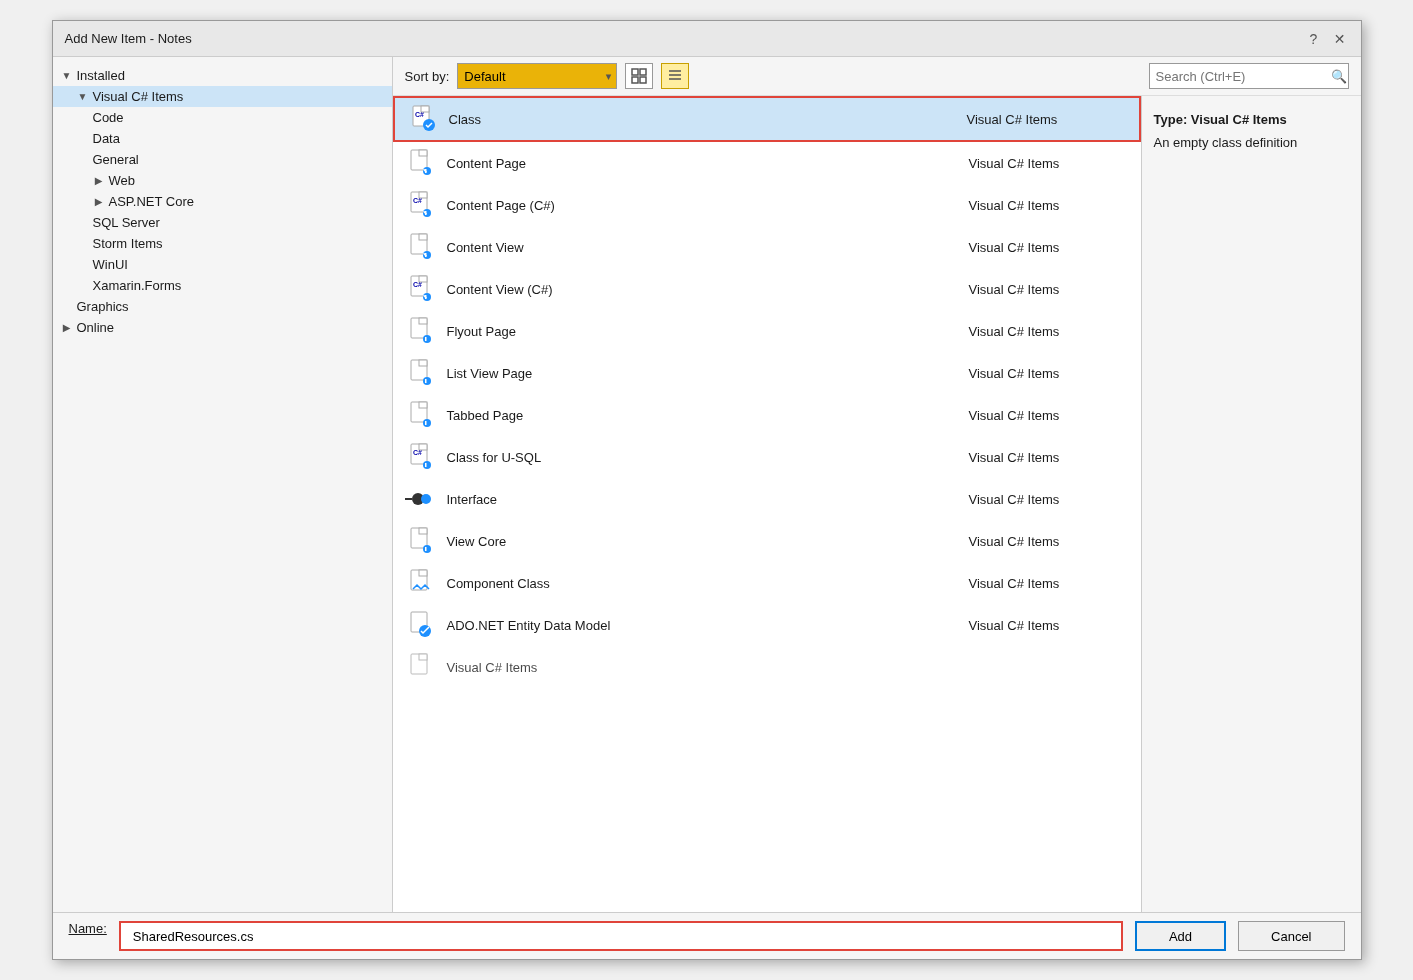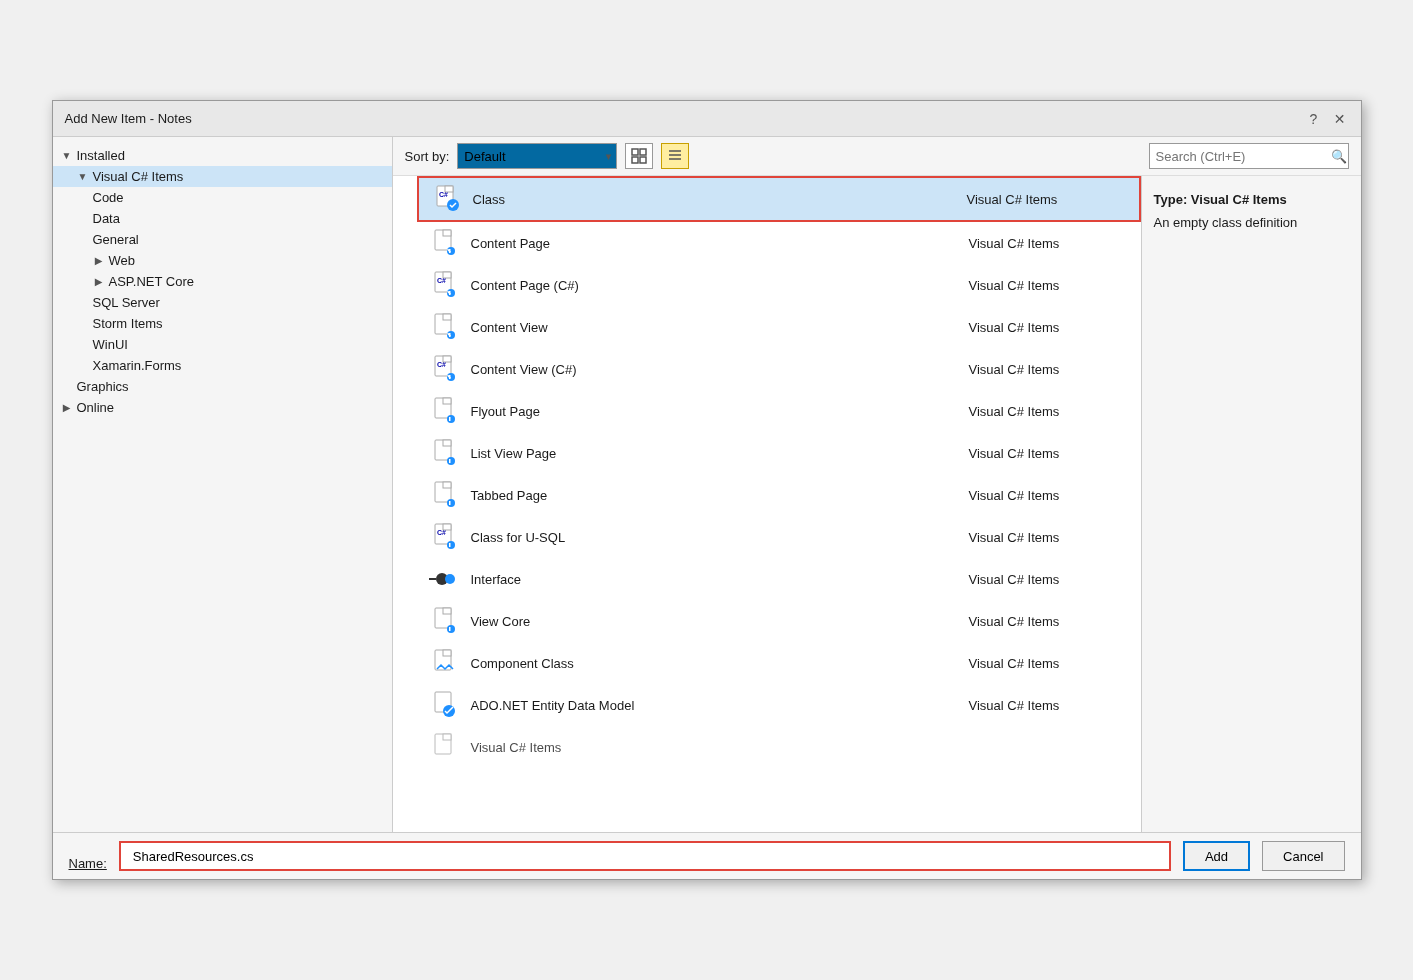--- a/index.html
+++ b/index.html
@@ -9,21 +9,21 @@
       background: #f0f0f0;
       display: flex;
       align-items: center;
       justify-content: center;
       width: 1413px;
       height: 980px;
       overflow: hidden;
     }
     .dialog {
       width: 1310px;
-      height: 780px;
+      height: 940px;
       background: #f5f5f5;
       border: 1px solid #999;
       box-shadow: 3px 3px 12px rgba(0,0,0,0.3);
       display: flex;
       flex-direction: column;
     }
     .title-bar {
       background: #e8e8e8;
       border-bottom: 1px solid #ccc;
       padding: 8px 12px;
@@ -102,21 +102,21 @@
       background: #f5f5f5;
     }
     .sort-label {
       font-size: 13px;
       color: #1a1a1a;
     }
     .sort-select {
       height: 26px;
       padding: 0 24px 0 6px;
       border: 1px solid #999;
-      background: #0369a1;
+      background: #eab308;
       font-size: 13px;
       appearance: none;
       -webkit-appearance: none;
       cursor: pointer;
       width: 160px;
       position: relative;
     }
     .select-wrapper {
       position: relative;
       display: inline-flex;
@@ -199,21 +199,20 @@
     }
     
     .items-scroll-area {
       flex: 1;
       display: flex;
       overflow: hidden;
     }
     .items-container {
       flex: 1;
       overflow-y: scroll;
-      margin-left: 24px;
     }
     
     .info-panel {
       width: 220px;
       background: #f5f5f5;
       border-left: 1px solid #ccc;
       padding: 16px 12px;
     }
     .info-type {
       font-size: 13px;
@@ -223,21 +222,21 @@
     .info-type span {
       font-weight: 600;
     }
     .info-desc {
       font-size: 13px;
       color: #1a1a1a;
     }
     
     .bottom-bar {
       display: flex;
-      align-items: flex-end;
+      align-items: flex-start;
       padding: 8px 16px;
       border-top: 1px solid #ccc;
       background: #f5f5f5;
       gap: 12px;
     }
     .name-label {
       font-size: 13px;
       color: #1a1a1a;
       text-decoration: underline;
     }
@@ -245,21 +244,21 @@
       flex: 1;
       height: 30px;
       border: 2px solid #e0443a;
       padding: 0 12px;
       font-size: 13px;
       background: #fff;
       outline: none;
     }
     .btn {
       height: 30px;
-      padding: 0 20px;
+      padding: 0 32px;
       font-size: 13px;
       cursor: pointer;
       border: 1px solid #999;
       background: #f0f0f0;
     }
     .btn.primary {
       border: 2px solid #0078d7;
       background: #f0f0f0;
       font-weight: 400;
     }

